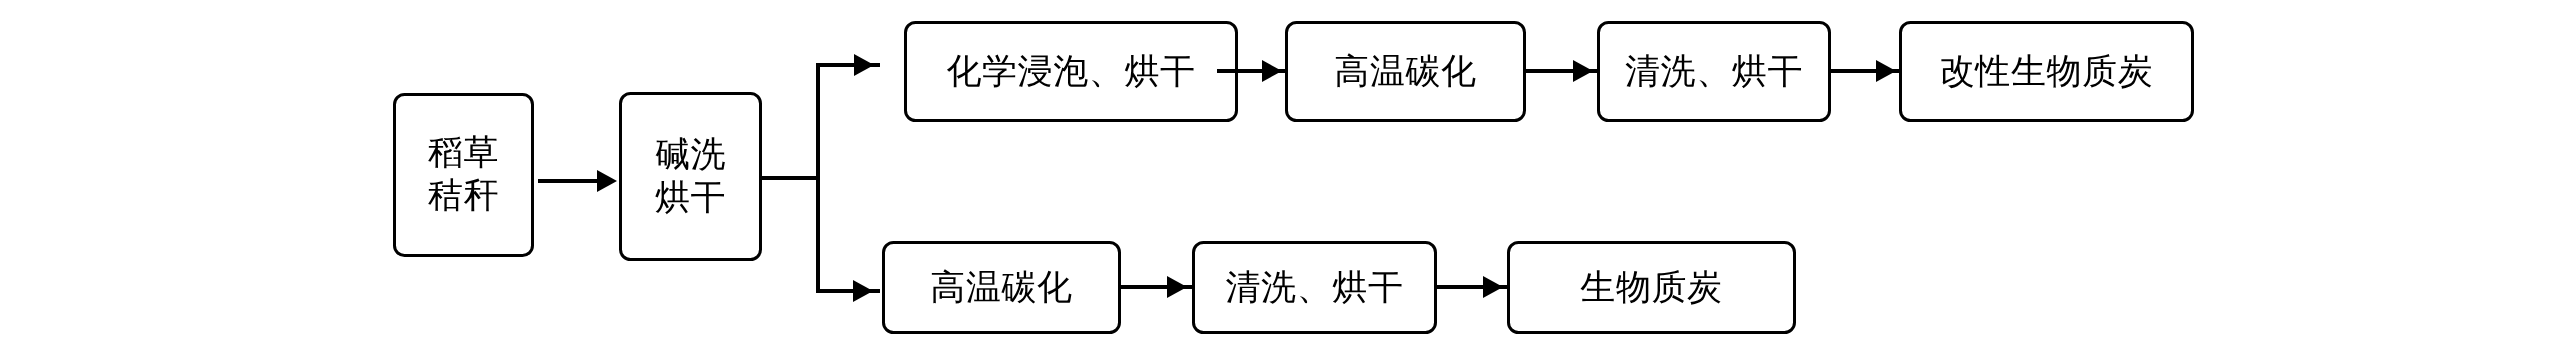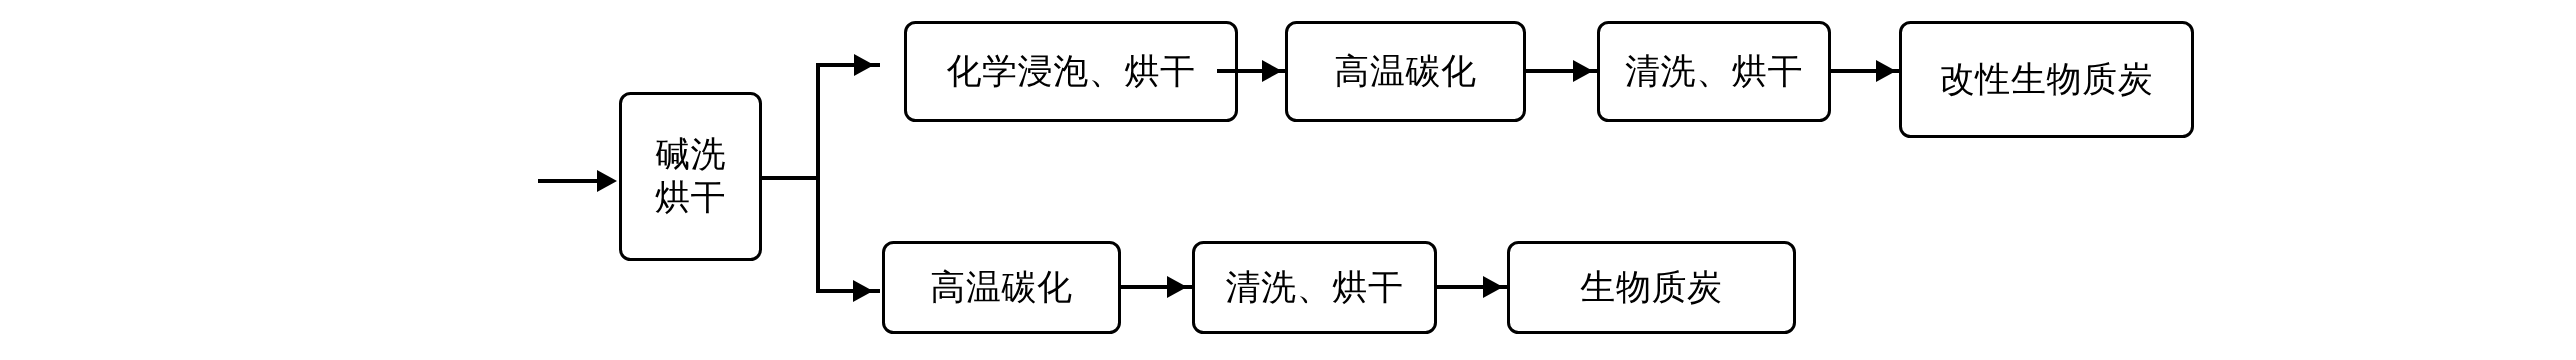--- a/index.html
+++ b/index.html
@@ -56,20 +56,22 @@
     border-top: 11px solid transparent;
     border-bottom: 11px solid transparent;
     border-left: 20.5px solid #000000;
   }
 </style>
 </head>
 <body>
 
 <div id="canvas">
 
+  <div class="node node-stack" style="left:393px; top:93px; width:141px; height:164px;">稻草
+秸秆</div>
 
   <div class="hline" style="left:538px; top:179px; width:64px;"></div>
   <div class="arrowhead" style="left:597px; top:170px;"></div>
 
   <div class="node node-stack" style="left:619px; top:92px; width:143px; height:169px;">碱洗
 烘干</div>
 
   <div class="hline" style="left:762px; top:176px; width:58px;"></div>
 
   <div class="vline" style="left:816px; top:63px; height:230px;"></div>
@@ -88,21 +90,21 @@
   <div class="node" style="left:1285px; top:21px; width:241px; height:101px;">高温碳化</div>
 
   <div class="hline" style="left:1525px; top:69px; width:76px;"></div>
   <div class="arrowhead" style="left:1573px; top:60px;"></div>
 
   <div class="node" style="left:1597px; top:21px; width:234px; height:101px;">清洗、烘干</div>
 
   <div class="hline" style="left:1831px; top:69px; width:72px;"></div>
   <div class="arrowhead" style="left:1876px; top:60px;"></div>
 
-  <div class="node" style="left:1899px; top:21px; width:295px; height:117px;">改性生物质炭</div>
+  <div class="node" style="left:1899px; top:21px; width:295px; height:101px;">改性生物质炭</div>
 
   <div class="node" style="left:882px; top:241px; width:239px; height:93px;">高温碳化</div>
 
   <div class="hline" style="left:1121px; top:285px; width:76px;"></div>
   <div class="arrowhead" style="left:1167px; top:276px;"></div>
 
   <div class="node" style="left:1192px; top:241px; width:245px; height:93px;">清洗、烘干</div>
 
   <div class="hline" style="left:1437px; top:285px; width:76px;"></div>
   <div class="arrowhead" style="left:1483px; top:276px;"></div>

